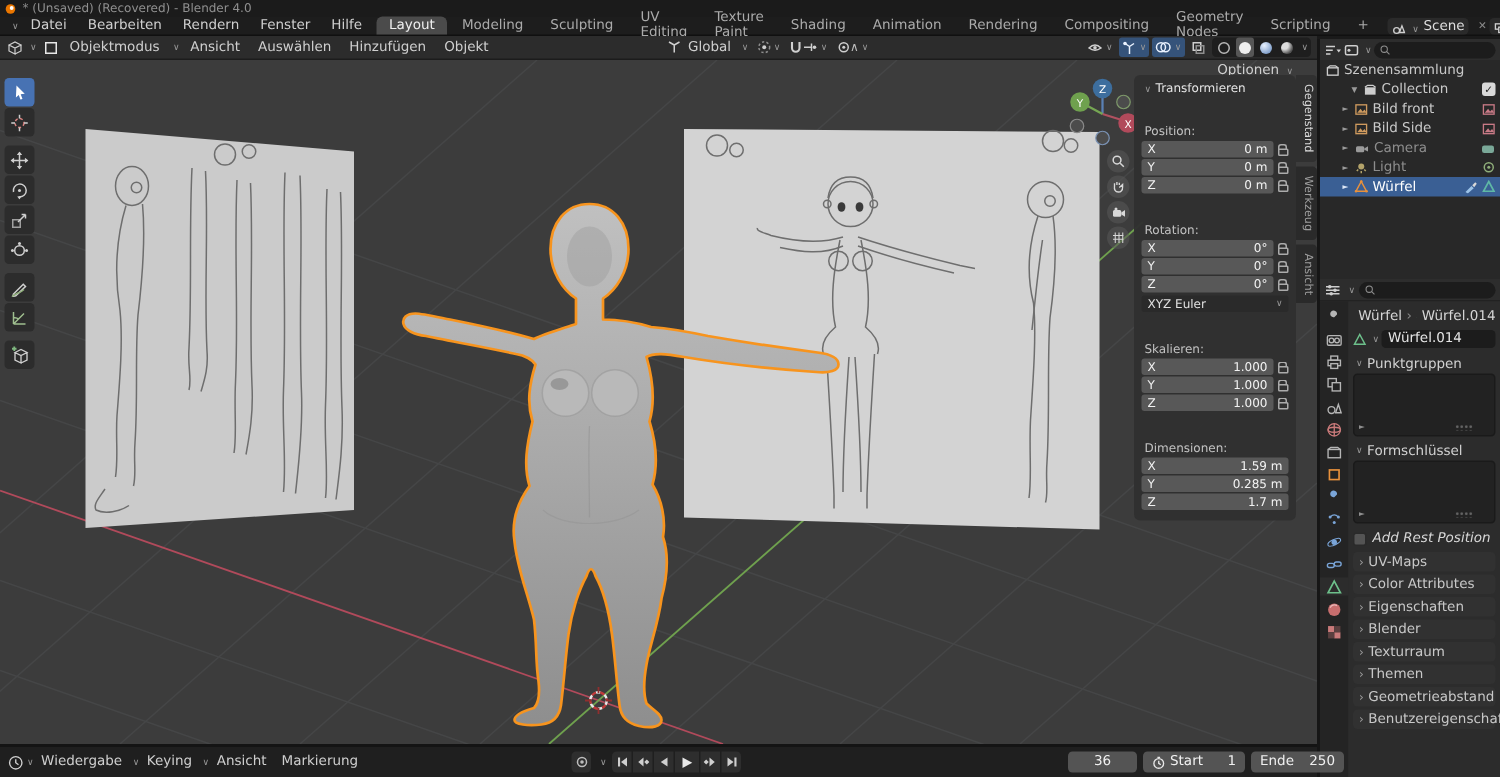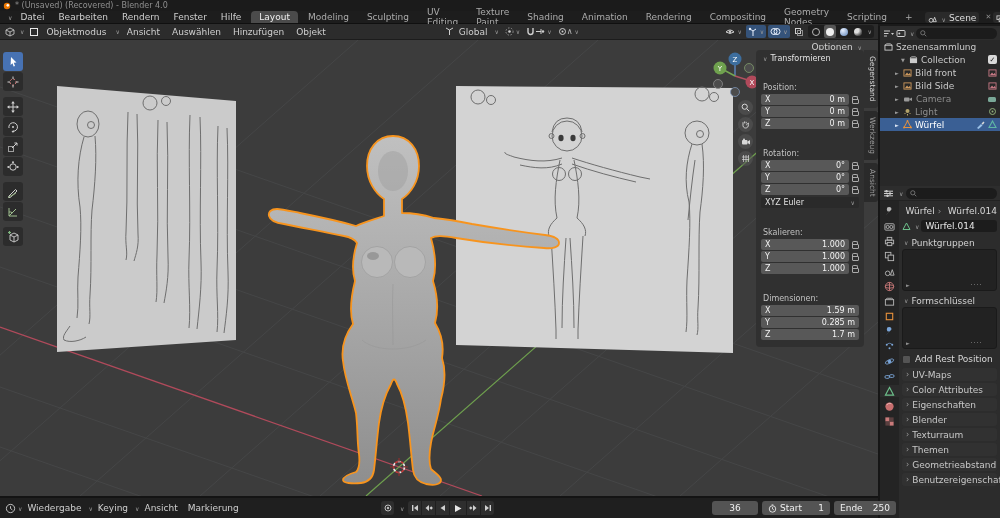--- a/index.html
+++ b/index.html
@@ -88,21 +88,21 @@
   #pbody{position:absolute;left:19px;top:15px;right:0;bottom:0;padding:3px 3px 0 3px;background:#2c2c2c;}
   .crumb{display:flex;align-items:center;gap:3px;color:#d6d6d6;height:14px;}
   .namefield{display:flex;align-items:center;gap:2px;margin:2px 0 4px 0;}
   .namefield .inp{flex:1;height:12px;background:#1c1c1c;border-radius:3px;color:#e6e6e6;
     display:flex;align-items:center;padding:0 4px;}
   .phead{display:flex;align-items:center;gap:3px;height:13px;color:#d2d2d2;}
   .plist{height:42px;background:#222222;border:1px solid #1a1a1a;border-radius:3px;position:relative;margin-bottom:3px;}
   .plist .play{position:absolute;left:3px;bottom:2px;font-size:5px;color:#8f8f8f;}
   .plist .grip{position:absolute;right:14px;bottom:3px;width:12px;height:4px;
     background-image:radial-gradient(#666 0.8px, transparent 0.9px);background-size:3px 3px;}
-  .cbrow{display:flex;align-items:center;gap:4px;height:14px;margin:2px 0;}
+  .cbrow{display:flex;align-items:center;gap:4px;height:14px;margin:2px 0;font-style:italic;}
   .cbx{width:9px;height:9px;background:#545454;border:1px solid #2a2a2a;border-radius:2px;}
   .collpanel{height:13px;background:#313131;border-radius:3px;display:flex;align-items:center;
     gap:3px;padding:0 4px;margin-bottom:2px;color:#c8c8c8;}
   .collpanel .ar{color:#9a9a9a;font-size:8px;}
 
   
   .tbtn{height:14px;min-width:13px;background:#2e2e2e;display:flex;align-items:center;justify-content:center;}
   .tfield{height:14px;background:#545454;border-radius:3px;display:flex;align-items:center;
     justify-content:center;gap:3px;padding:0 6px;color:#f0f0f0;}
 

